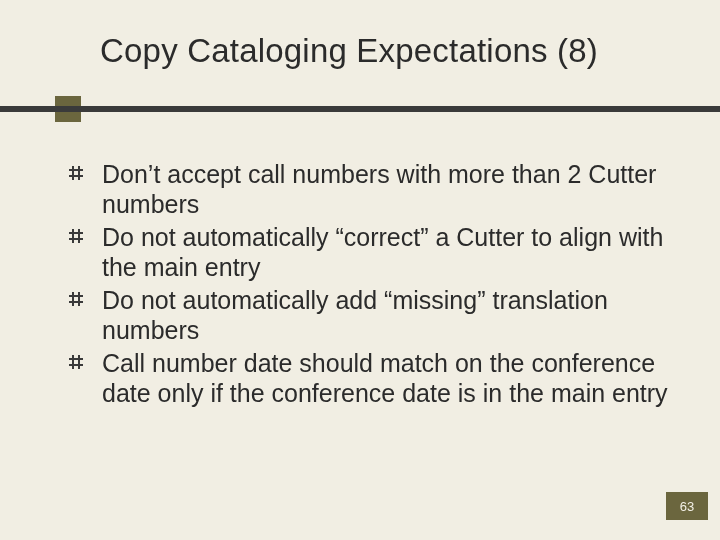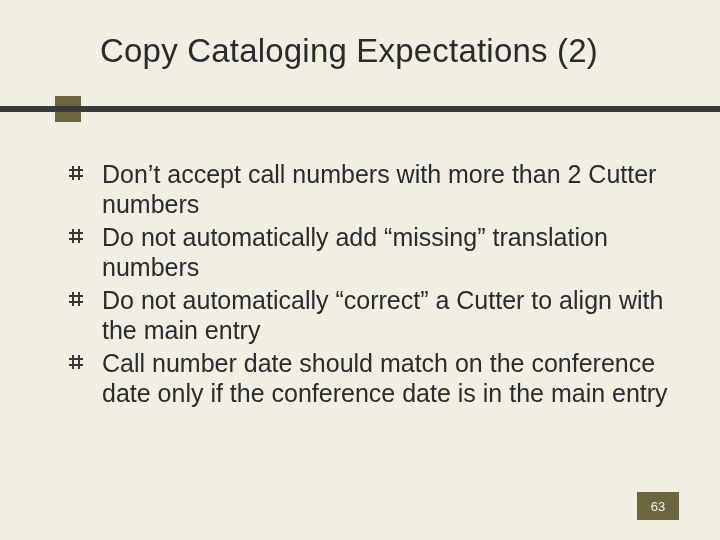--- a/index.html
+++ b/index.html
@@ -45,32 +45,32 @@
     position:relative;
     padding-left:34px;
     margin:4px 0 2px 0;
   }
   .bullet-icon{
     position:absolute;left:0;top:5px;
   }
   .bullet-icon svg{display:block}
   .pagenum-box{
     position:absolute;
-    right:41px;bottom:20px;
+    right:12px;bottom:20px;
     width:42px;height:28px;
     background:#6b663e;
     color:#f3f0e6;
     font-size:13px;
     display:flex;align-items:center;justify-content:center;
   }
 </style>
 </head>
 <body>
 
-<div class="title">Copy Cataloging Expectations (2)</div>
+<div class="title">Copy Cataloging Expectations (8)</div>
 
 <div class="accent-square"></div>
 <div class="divider"></div>
 
 <div class="content">
   <ul class="bullets">
     <li>
       <span class="bullet-icon">
         <svg width="16" height="16" viewBox="0 0 16 16">
           <g stroke="#3a3a3a" stroke-width="2" fill="none">
@@ -87,34 +87,34 @@
       <span class="bullet-icon">
         <svg width="16" height="16" viewBox="0 0 16 16">
           <g stroke="#3a3a3a" stroke-width="2" fill="none">
             <line x1="1" y1="5" x2="15" y2="5"></line>
             <line x1="1" y1="11" x2="15" y2="11"></line>
             <line x1="5" y1="1" x2="5" y2="15"></line>
             <line x1="11" y1="1" x2="11" y2="15"></line>
           </g>
         </svg>
       </span>
-      <span>Do not automatically add “missing” translation numbers</span>
+      <span>Do not automatically “correct” a Cutter to align with the main entry</span>
     </li>
     <li>
       <span class="bullet-icon">
         <svg width="16" height="16" viewBox="0 0 16 16">
           <g stroke="#3a3a3a" stroke-width="2" fill="none">
             <line x1="1" y1="5" x2="15" y2="5"></line>
             <line x1="1" y1="11" x2="15" y2="11"></line>
             <line x1="5" y1="1" x2="5" y2="15"></line>
             <line x1="11" y1="1" x2="11" y2="15"></line>
           </g>
         </svg>
       </span>
-      <span>Do not automatically “correct” a Cutter to align with the main entry</span>
+      <span>Do not automatically add “missing” translation numbers</span>
     </li>
     <li>
       <span class="bullet-icon">
         <svg width="16" height="16" viewBox="0 0 16 16">
           <g stroke="#3a3a3a" stroke-width="2" fill="none">
             <line x1="1" y1="5" x2="15" y2="5"></line>
             <line x1="1" y1="11" x2="15" y2="11"></line>
             <line x1="5" y1="1" x2="5" y2="15"></line>
             <line x1="11" y1="1" x2="11" y2="15"></line>
           </g>

